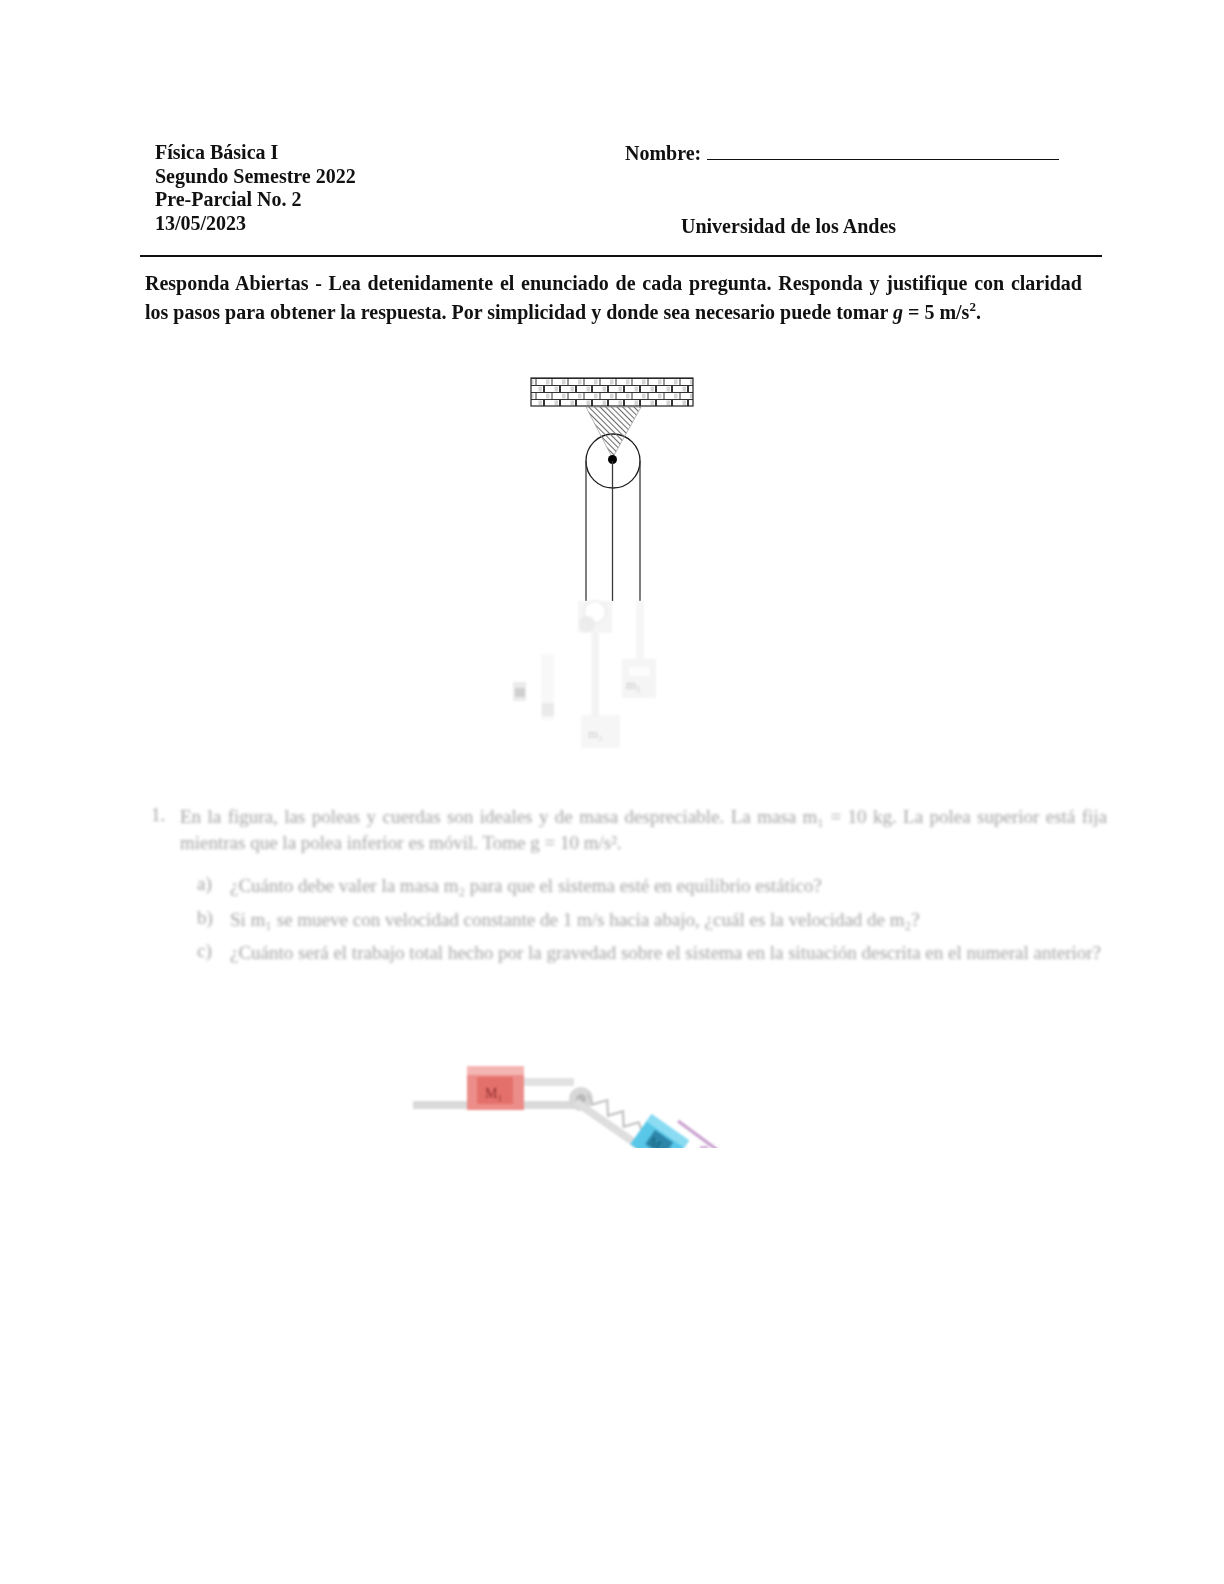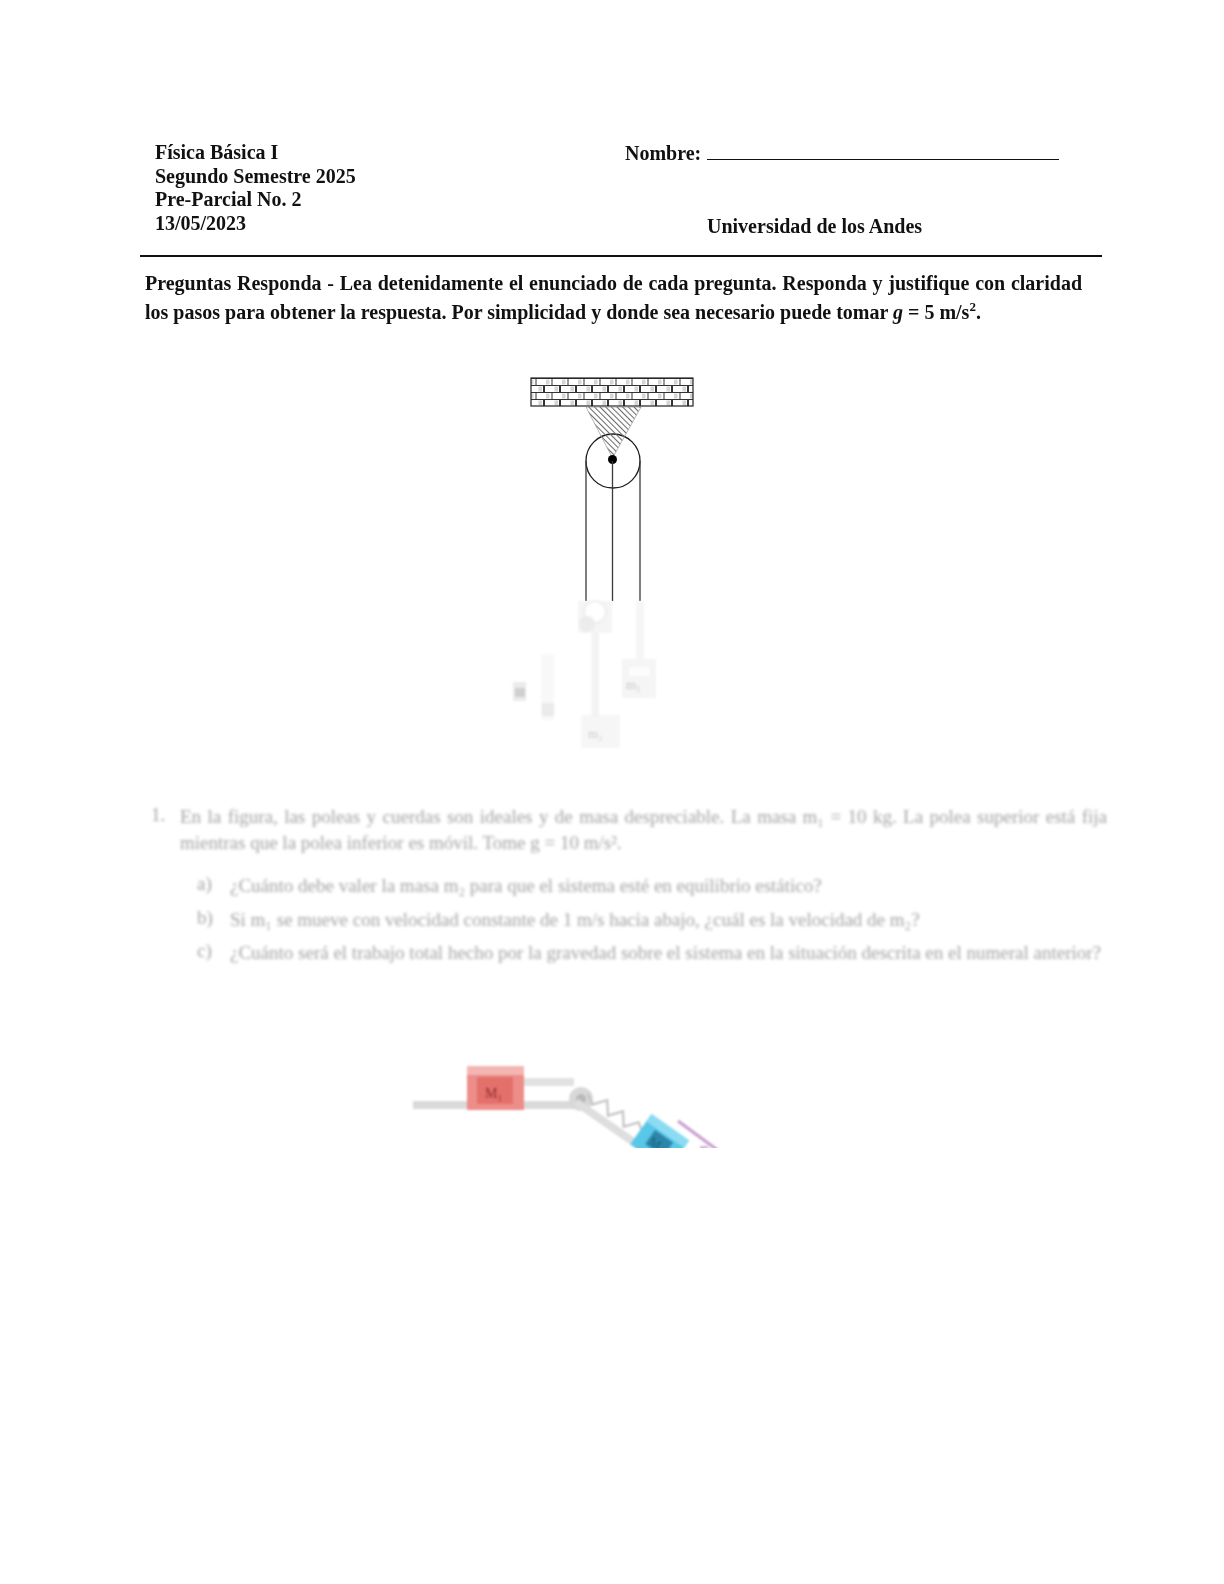--- a/index.html
+++ b/index.html
@@ -5,21 +5,21 @@
   * { margin:0; padding:0; box-sizing:border-box; }
   html,body { background:#ffffff; }
   .page {
     position:relative; width:1224px; height:1148px; background:#ffffff;
     font-family:"Liberation Serif","DejaVu Serif",serif; color:#111; overflow:hidden;
   }
   
   .hdr-left { position:absolute; left:155px; top:141px; font-size:20px; font-weight:700; line-height:23.5px; white-space:nowrap; }
   .name-label { position:absolute; left:598px; top:142px; font-size:20px; font-weight:700;margin-left:27px; }
   .name-line { position:absolute; left:707px; top:143px; width:352px; height:17px; border-bottom:1.6px solid #111; }
-  .university { position:absolute; left:707px; top:215px; font-size:20px; font-weight:700; white-space:nowrap; }
+  .university { position:absolute; left:681px; top:215px; font-size:20px; font-weight:700; white-space:nowrap; }
   .hrule { position:absolute; left:140px; top:255px; width:962px; height:1.8px; background:#111; }
   
   .intro { position:absolute; left:145px; top:271px; width:937px; font-size:20px; font-weight:700; line-height:24px; text-align:justify; }
   .intro .em { }
   .intro .math-it { font-style:italic; }
   .intro sup { font-size:13px; }
   
   .fig1 { position:absolute; left:500px; top:370px; }
   .fig2 { position:absolute; left:405px; top:1052px; }
   .ghost { opacity:.55; filter:blur(.8px); }
@@ -39,31 +39,31 @@
   #q2 { left:151px; top:1288px; width:957px; }
   #q2 .qtext { line-height:25px; }
 </style>
 </head>
 <body>
 
 <div class="page">
 
   <div class="hdr-left">
     <div>Física Básica I</div>
-    <div>Segundo Semestre 2025</div>
+    <div>Segundo Semestre 2022</div>
     <div>Pre-Parcial No. 2</div>
     <div>13/05/2023</div>
   </div>
   <span class="name-label">Nombre:</span>
   <span class="name-line"></span>
   <div class="university">Universidad de los Andes</div>
   <div class="hrule"></div>
 
   <p class="intro">
-    <span>Preguntas Responda - Lea </span><span class="em">detenidamente</span><span> el enunciado de cada pregunta. Responda y justifique con claridad los pasos para obtener la respuesta. Por simplicidad y donde sea necesario puede tomar </span><span class="math-it">g</span><span> = 5 m/s</span><sup>2</sup><span>.</span>
+    <span>Responda Abiertas - Lea </span><span class="em">detenidamente</span><span> el enunciado de cada pregunta. Responda y justifique con claridad los pasos para obtener la respuesta. Por simplicidad y donde sea necesario puede tomar </span><span class="math-it">g</span><span> = 5 m/s</span><sup>2</sup><span>.</span>
   </p>
 
   <svg class="fig1" width="210" height="392" viewBox="500 370 210 392">
     <defs>
       <pattern id="brick" width="16" height="14" patternUnits="userSpaceOnUse">
         <rect width="16" height="14" fill="#ffffff"></rect>
         <rect x="2" y="1.5" width="3.5" height="5" fill="#d5d5d5"></rect>
         <rect x="10.5" y="8.5" width="3.5" height="5" fill="#d5d5d5"></rect>
         <path d="M0 0.5 H16 M0 7.5 H16" stroke="#333" stroke-width="1"></path>
         <path d="M8 0 V7.5 M0.5 7.5 V14 M15.5 7.5 V14" stroke="#333" stroke-width="1"></path>

